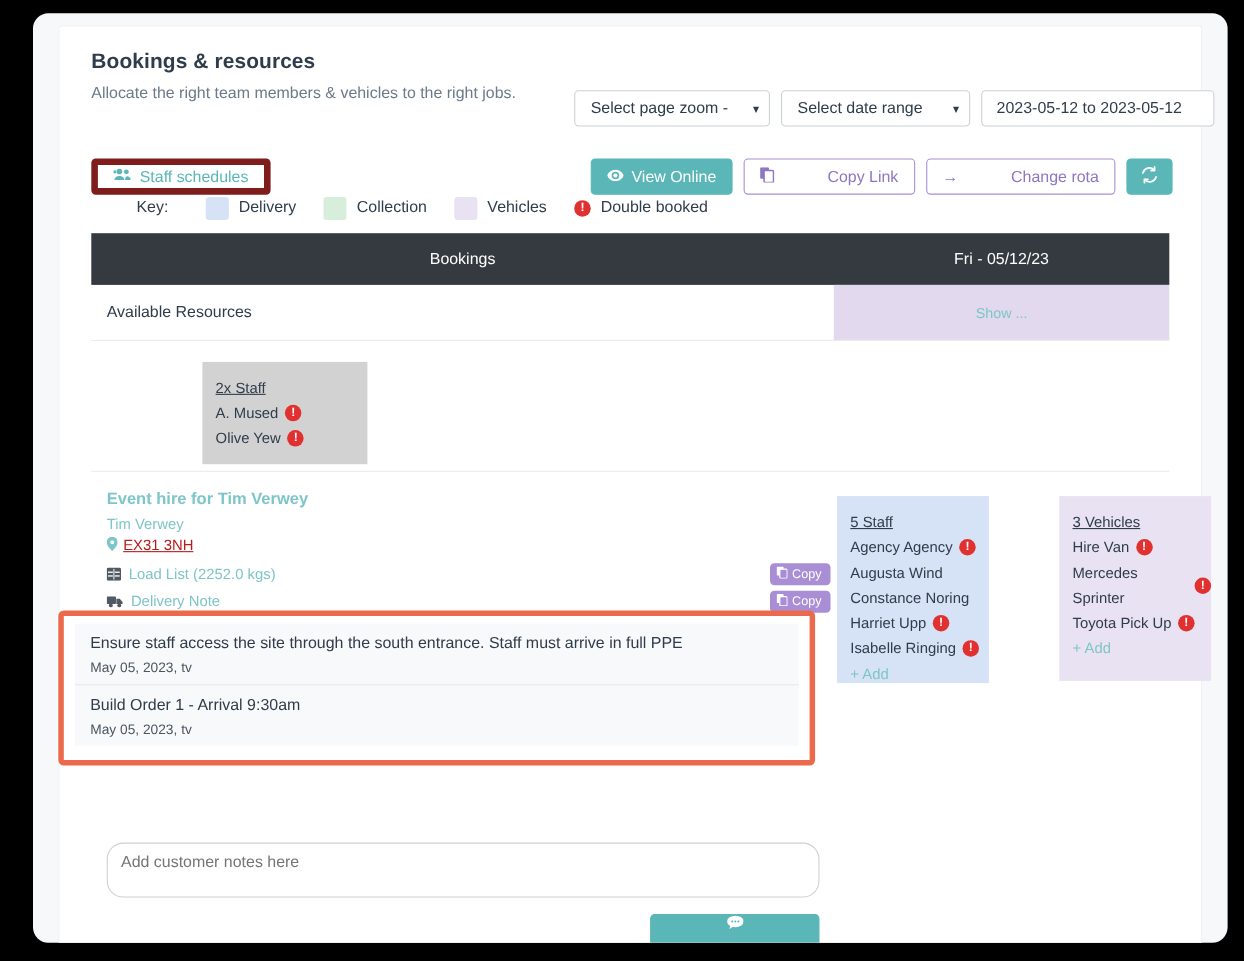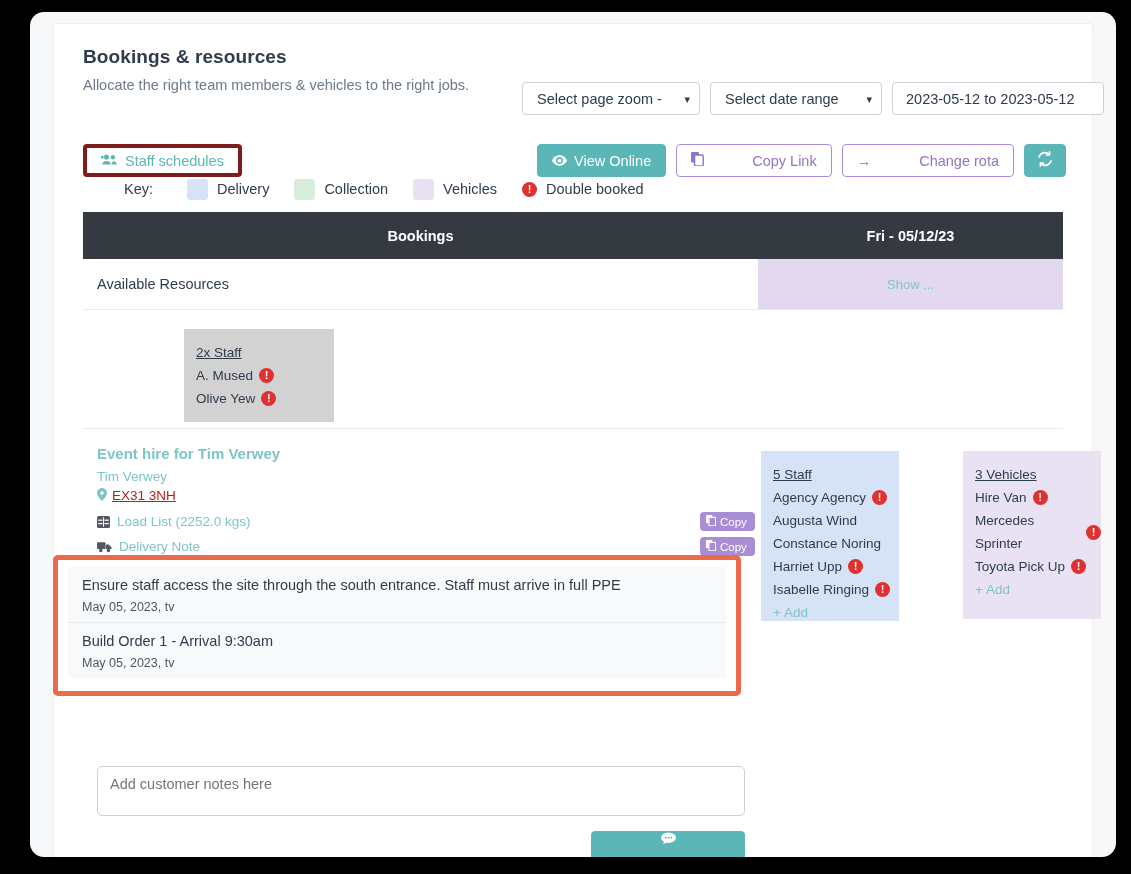--- a/index.html
+++ b/index.html
@@ -55,21 +55,21 @@
   }
   .staff-sched-btn {
     position: absolute;
     left: 29px; top: 120px;
     height: 33px;
     padding: 0 14px;
     display: inline-flex;
     align-items: center;
     gap: 7px;
     background: #fff;
-    border: 4px solid #7f1d1d;
+    border: 6px solid #7f1d1d;
     border-radius: 4px;
     color: #5bb7b7;
     font-size: 14.5px;
     cursor: pointer;
   }
 
   
   .controls-row {
     position: absolute;
     left: 468px; top: 58px;
@@ -169,21 +169,21 @@
 
   
   .grid { margin: 0 29px; }
   .grid-head {
     display: flex;
     background: #343a40;
     height: 47px;
     align-items: center;
     color: #fff;
     font-size: 14.5px;
-    font-weight: bold;
+    font-weight: normal;
   }
   .col-bookings { width: 675px; text-align: center; }
   .col-day { flex: 1; text-align: center; }
 
   .row-avail {
     display: flex;
     height: 51px;
     align-items: stretch;
     border-bottom: 1px solid #e9ecef;
   }
@@ -277,21 +277,21 @@
     border-bottom: 1px solid #e6e9ec;
   }
   .note:last-child { border-bottom: none; }
   .note-text { font-size: 14.5px; color: #2f3c4b; margin-bottom: 7px; }
   .note-meta { font-size: 12.5px; color: #4c5663; }
 
   .note-form { margin-top: 188px; }
   .note-area {
     width: 648px; height: 50px;
     border: 1px solid #ccd1d6;
-    border-radius: 5px;
+    border-radius: 15px;
     padding: 9px 12px;
     font-family: "Liberation Sans", sans-serif;
     font-size: 14.5px;
     color: #6c7a89;
     resize: none;
   }
   .note-btn-wrap { width: 648px; display: flex; justify-content: flex-end; margin-top: 12px; }
   .btn-add-note {
     background: #5bb7b7; border: 1px solid #5bb7b7;
     color: #fff; border-radius: 4px;

